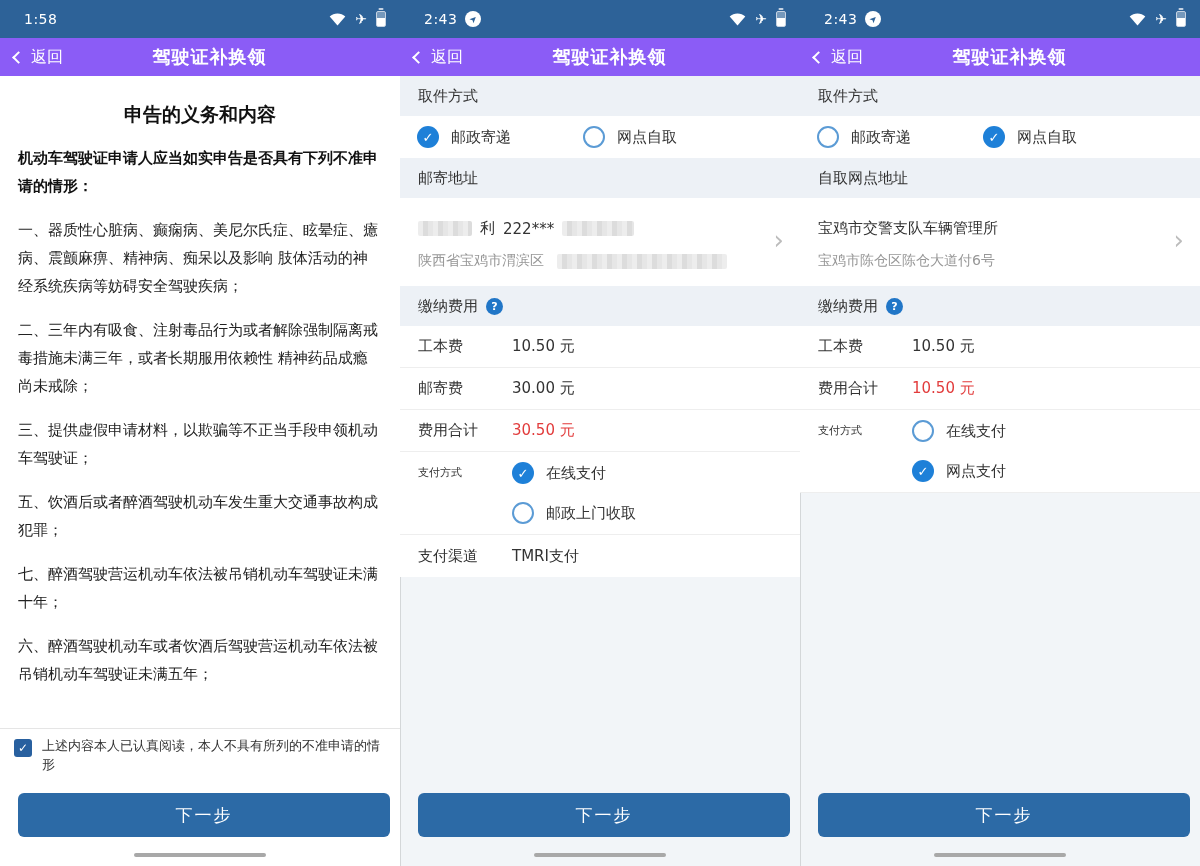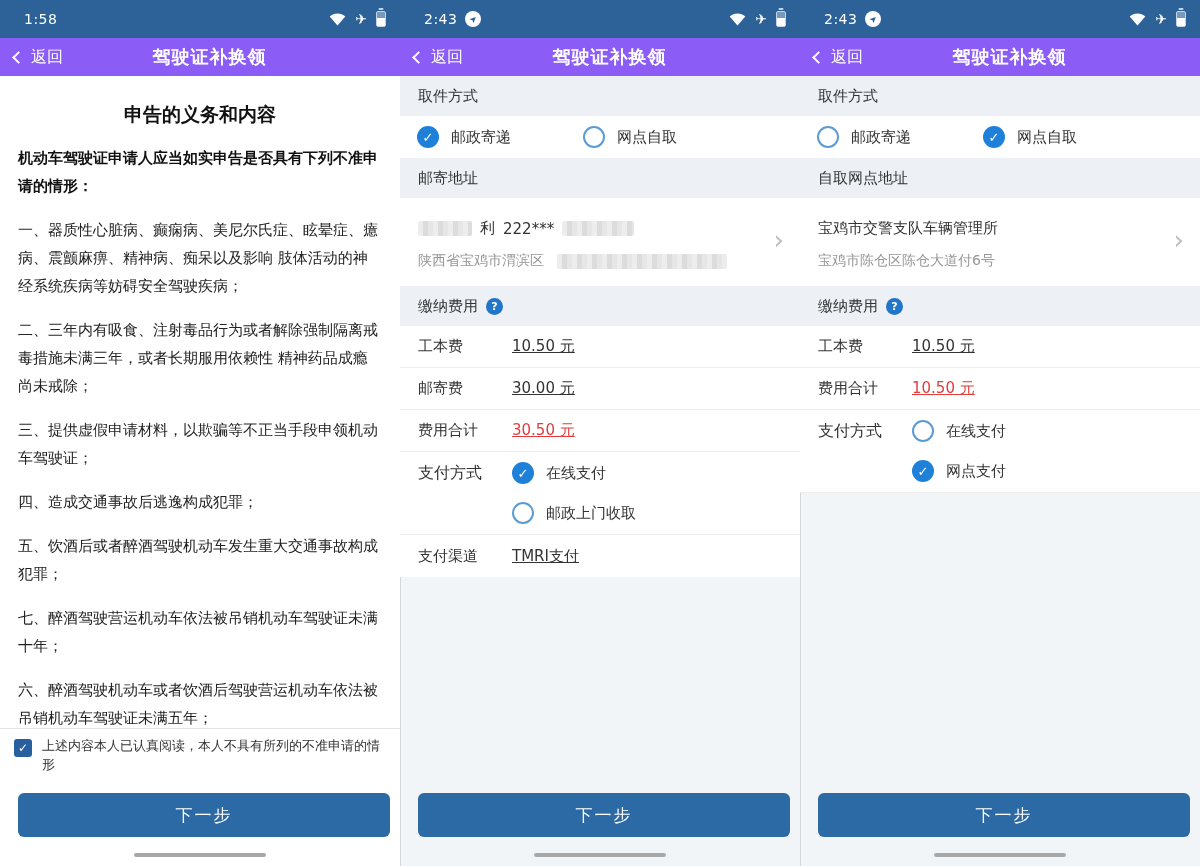--- a/index.html
+++ b/index.html
@@ -50,24 +50,24 @@
   .radio i{font-style:normal;font-size:13px;line-height:1;color:transparent;}
   .radio.checked{border:none;background:#1e80d8;}
   .radio.checked i{color:#fff;}
   .addr-block{background:#fff;height:88px;padding:13px 44px 0 18px;position:relative;cursor:pointer;}
   .addr-line1{font-size:15px;color:#333;display:flex;align-items:center;gap:8px;margin:8px 0 14px;}
   .addr-line2{font-size:14px;color:#979797;display:flex;align-items:center;gap:13px;}
   .chev-right{position:absolute;right:16px;top:50%;transform:translateY(-58%);color:#bcbcbc;font-size:26px;line-height:1;}
   .redact{display:inline-block;height:15px;border-radius:2px;vertical-align:middle;background:repeating-linear-gradient(90deg,#ededed 0 5px,#dcdcdc 5px 10px,#e6e6e6 10px 15px);filter:blur(.6px);}
   .fee-row{background:#fff;display:flex;align-items:center;height:42px;padding:0 18px;border-bottom:1px solid #eeeeee;font-size:15px;color:#333;}
   .fee-label{width:94px;flex:none;}
-  .fee-value{color:#333;text-decoration:underline;}
+  .fee-value{color:#333;}
   .fee-row.total .fee-value{color:#e23c3c;}
   .pay-row{background:#fff;padding:10px 18px;border-bottom:1px solid #eeeeee;display:flex;}
-  .pay-label{width:94px;flex:none;font-size:16px;color:#333;line-height:22px;}
+  .pay-label{width:94px;flex:none;font-size:11px;color:#333;line-height:22px;}
   .pay-opts{display:flex;flex-direction:column;gap:18px;}
   .channel-row{border-bottom:none;}
 </style>
 </head>
 <body>
 
 <div class="stage">
 
   <div class="phone">
     <div class="statusbar">
@@ -86,21 +86,20 @@
       </div>
       <div class="nav-title">驾驶证补换领</div>
     </div>
 
     <div class="doc">
       <div class="doc-title">申告的义务和内容</div>
       <p class="doc-intro">机动车驾驶证申请人应当如实申告是否具有下列不准申请的情形：</p>
       <p class="doc-item">一、器质性心脏病、癫痫病、美尼尔氏症、眩晕症、癔病、震颤麻痹、精神病、痴呆以及影响 肢体活动的神经系统疾病等妨碍安全驾驶疾病；</p>
       <p class="doc-item">二、三年内有吸食、注射毒品行为或者解除强制隔离戒毒措施未满三年，或者长期服用依赖性 精神药品成瘾尚未戒除；</p>
       <p class="doc-item">三、提供虚假申请材料，以欺骗等不正当手段申领机动车驾驶证；</p>
-      <p class="doc-item">四、造成交通事故后逃逸构成犯罪；</p>
       <p class="doc-item">五、饮酒后或者醉酒驾驶机动车发生重大交通事故构成犯罪；</p>
       <p class="doc-item">七、醉酒驾驶营运机动车依法被吊销机动车驾驶证未满十年；</p>
       <p class="doc-item">六、醉酒驾驶机动车或者饮酒后驾驶营运机动车依法被吊销机动车驾驶证未满五年；</p>
 
     </div>
 
     <div class="agree">
       <span class="checkbox checked">
           <i>✓</i>
         </span>

